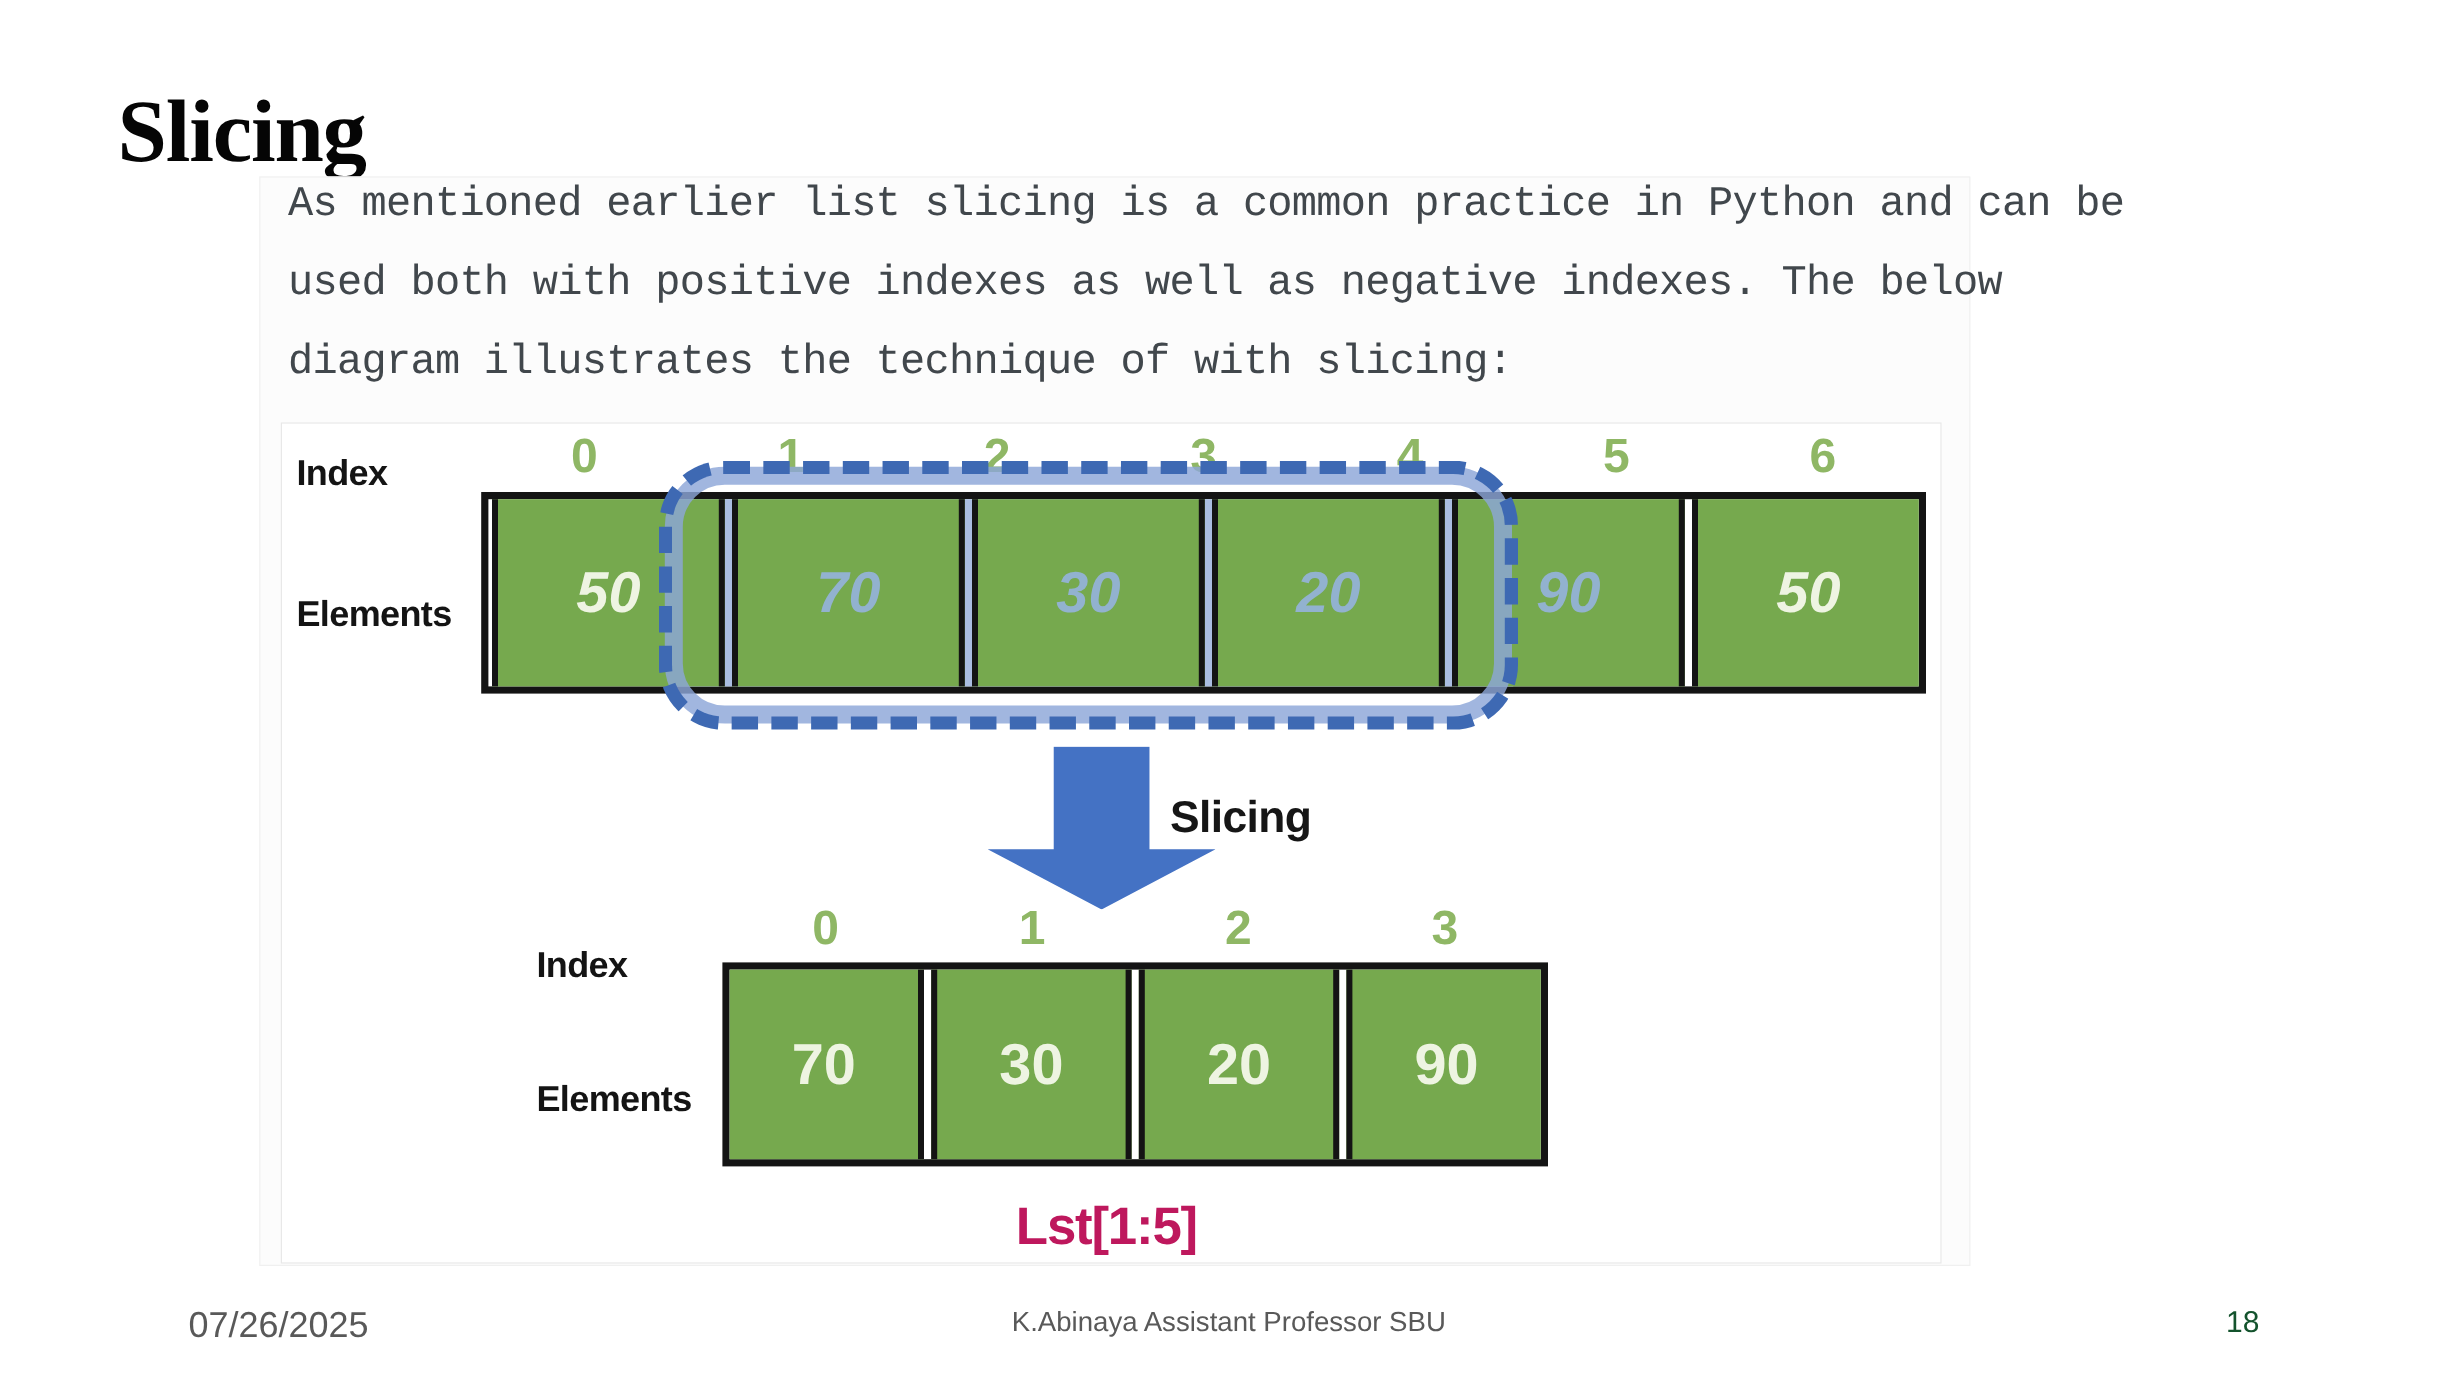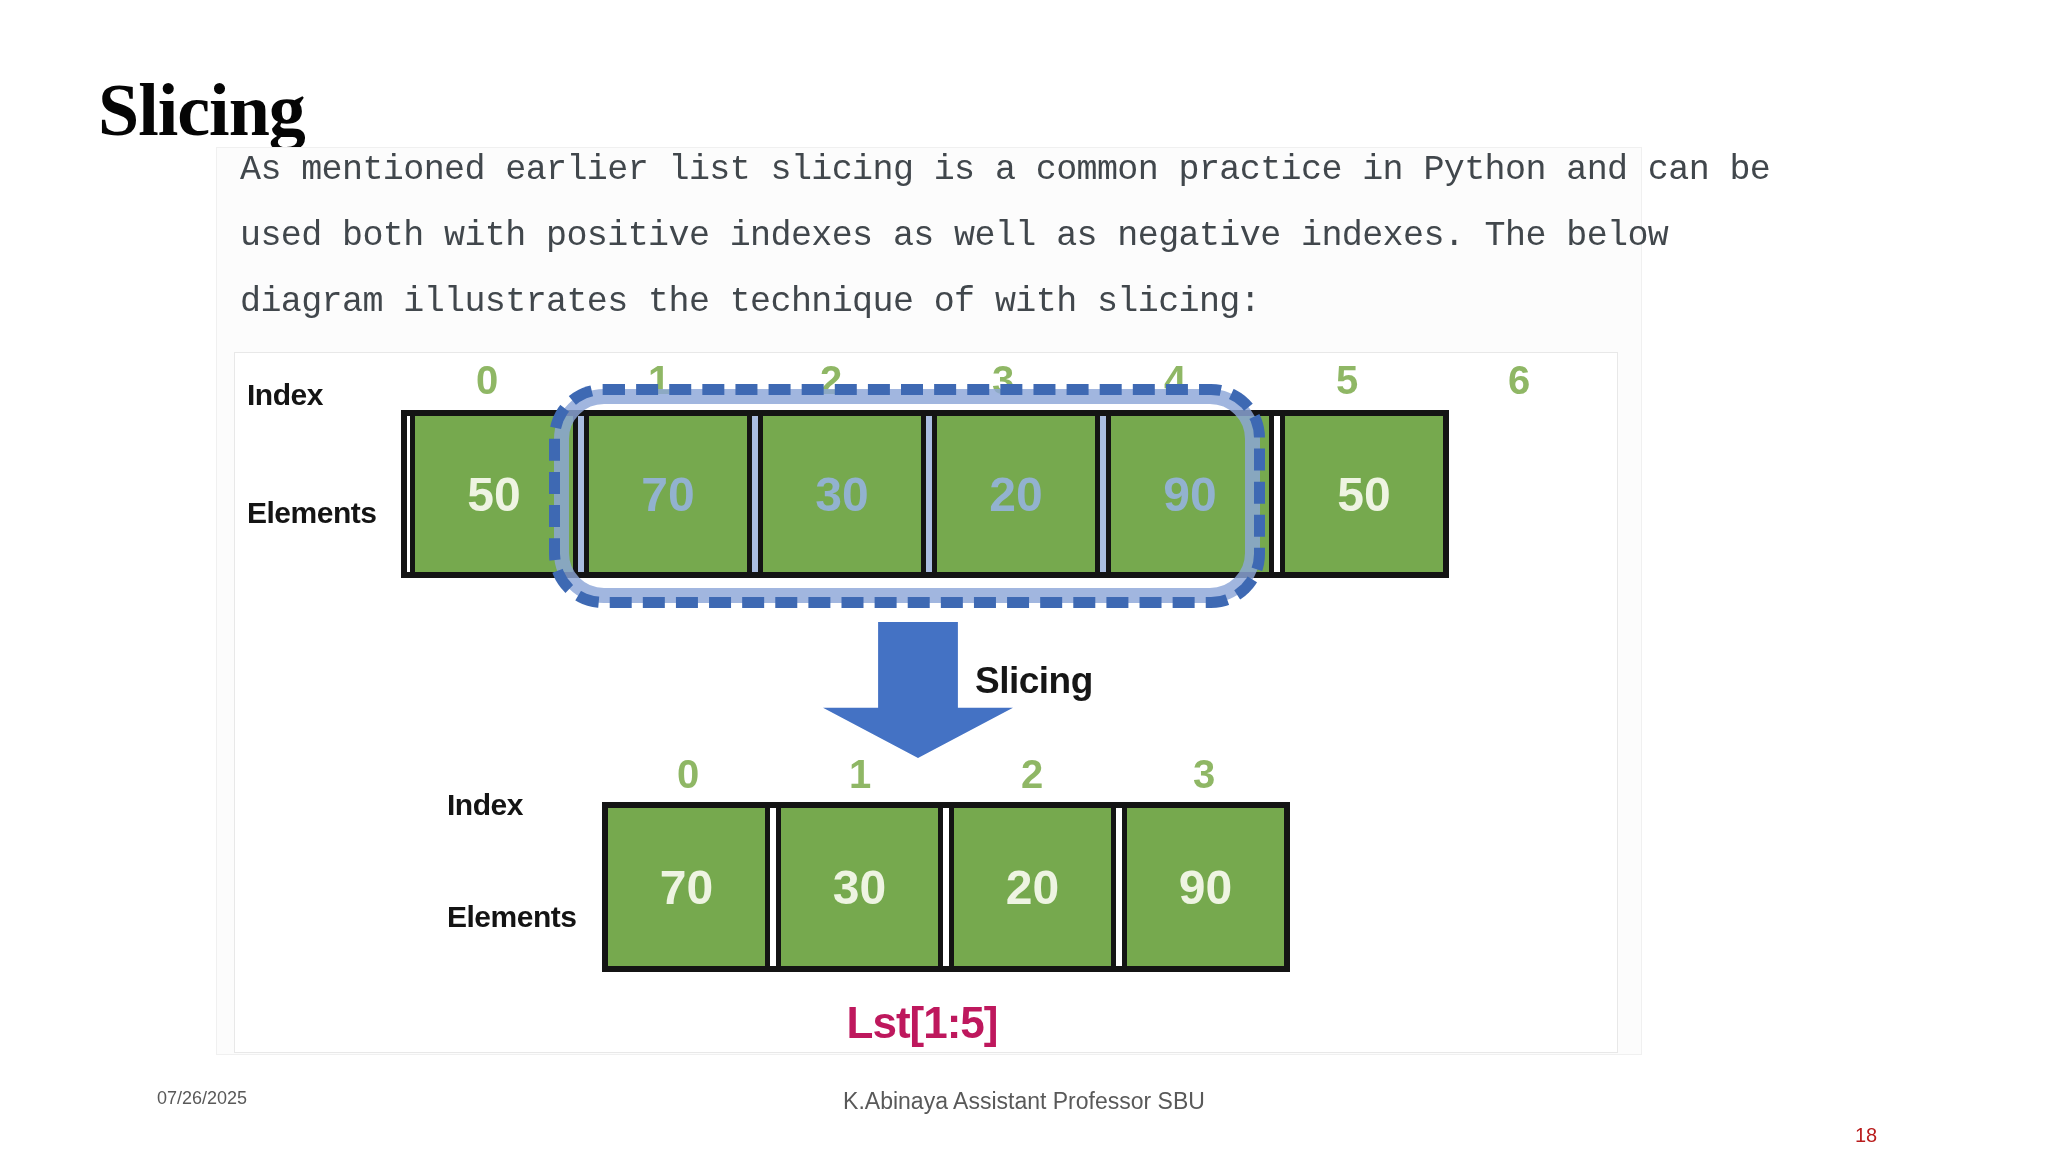--- a/index.html
+++ b/index.html
@@ -41,21 +41,21 @@
   .indices span{
     flex:1;text-align:center;
     font-size:40px;font-weight:bold;color:var(--index-green,#8fb765);
   }
   .indices-top{left:401px;top:358px;width:1204px;height:44px;}
   .indices-bottom{left:602px;top:752px;width:688px;height:44px;}
   .list-row{
     position:absolute;display:flex;
     border:6px solid #141414;background:#ffffff;box-sizing:border-box;
   }
-  .row-top{left:401px;top:410px;width:1048px;height:168px;}
+  .row-top{left:401px;top:410px;width:1204px;height:168px;font-style:italic;}
   .row-bottom{left:602px;top:802px;width:688px;height:170px;}
   .cell{
     position:relative;z-index:1;flex:1;margin:0 3px;
     border-left:5px solid #141414;border-right:5px solid #141414;
     background:var(--box-green,#76a94e);
     display:flex;align-items:center;justify-content:center;
     font-size:48px;font-weight:bold;color:var(--value-light,#eef4e2);
     box-sizing:border-box;
   }
   .cell:first-child{margin-left:0;border-left:none;}
@@ -81,23 +81,23 @@
     clip-path:polygon(29% 0,71% 0,71% 63%,100% 63%,50% 100%,0 63%,29% 63%);
   }
   .arrow-label{
     position:absolute;left:975px;top:660px;
     font-size:37px;font-weight:bold;color:#161616;letter-spacing:-0.5px;
   }
   .caption{
     position:absolute;left:812px;top:998px;width:220px;text-align:center;
     font-size:44px;font-weight:bold;color:#be185d;letter-spacing:-1px;
   }
-  .footer-date{position:absolute;left:157px;top:1088px;font-size:18px;color:#595959;}
+  .footer-date{position:absolute;left:157px;top:1088px;font-size:30px;color:#595959;}
   .footer-credit{position:absolute;left:0;top:1088px;width:100%;text-align:center;font-size:23px;color:#595959;}
-  .footer-page{position:absolute;left:1855px;top:1124px;font-size:20px;color:#b91c1c;}
+  .footer-page{position:absolute;left:1855px;top:1088px;font-size:25px;color:#14532d;}
 </style>
 </head>
 <body>
 
 <div class="slide">
 
   <h1 class="title">Slicing</h1>
 
   <section class="picture">
 

